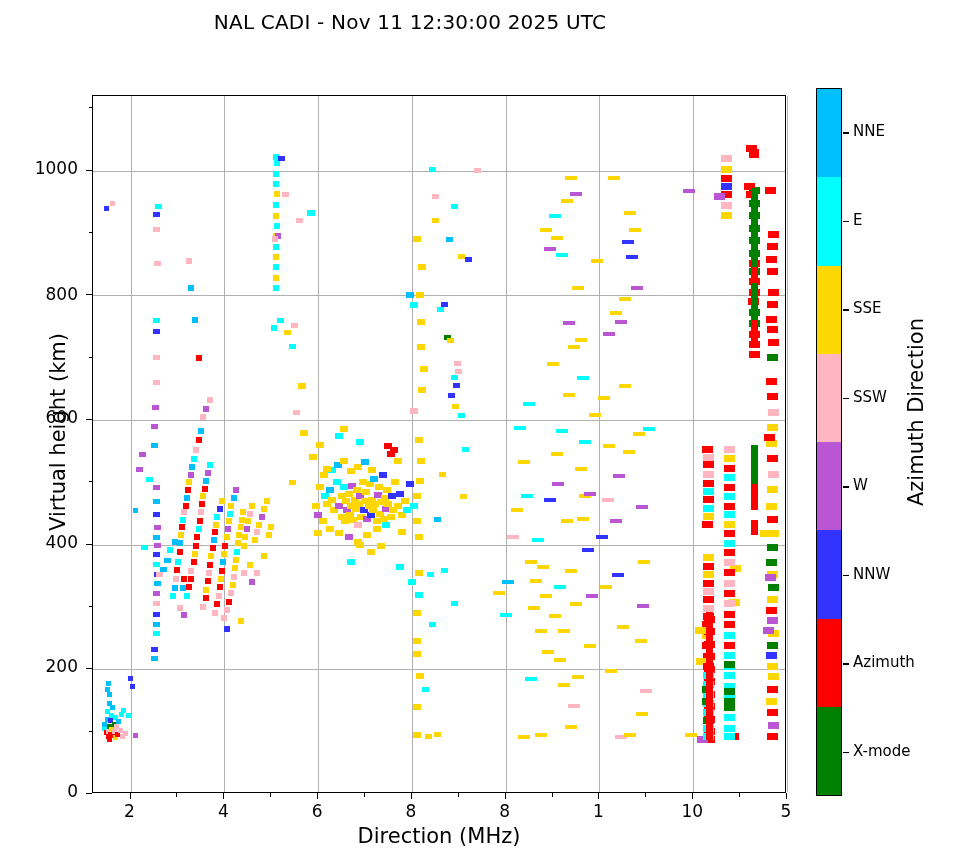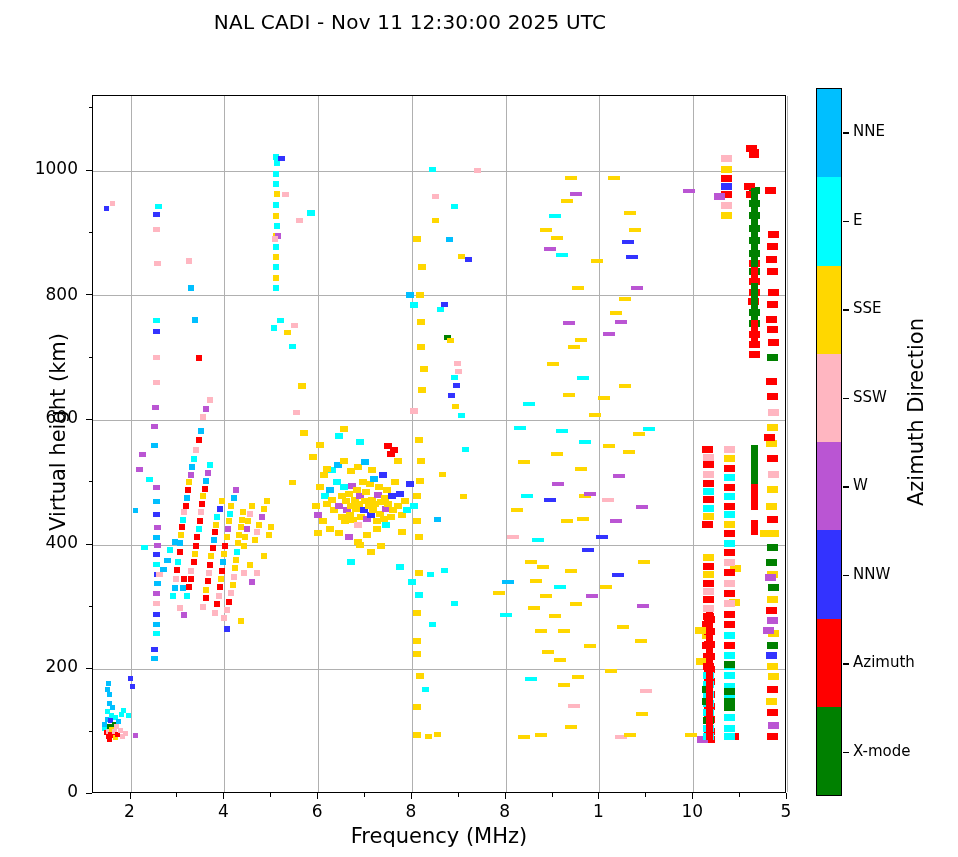--- a/index.html
+++ b/index.html
@@ -747,21 +747,21 @@
       <div class="ytick" style="top: 169.786px;"></div>
       <div class="ytlabel" style="top: 169.786px;">1000</div>
       <div class="yminor" style="top: 730.679px;"></div>
       <div class="yminor" style="top: 606.036px;"></div>
       <div class="yminor" style="top: 481.393px;"></div>
       <div class="yminor" style="top: 356.75px;"></div>
       <div class="yminor" style="top: 232.107px;"></div>
       <div class="yminor" style="top: 107.464px;"></div>
     </div>
 
-  <div id="xaxis-label">Frequency (MHz)</div>
+  <div id="xaxis-label">Direction (MHz)</div>
   <div id="yaxis-label">Virtual height (km)</div>
 
   <div id="colorbar">
       <div class="cbseg" style="height: 12.5%; background: rgb(0, 191, 255);"></div>
       <div class="cbseg" style="height: 12.5%; background: rgb(0, 255, 255);"></div>
       <div class="cbseg" style="height: 12.5%; background: rgb(255, 215, 0);"></div>
       <div class="cbseg" style="height: 12.5%; background: rgb(255, 182, 193);"></div>
       <div class="cbseg" style="height: 12.5%; background: rgb(186, 85, 211);"></div>
       <div class="cbseg" style="height: 12.5%; background: rgb(51, 51, 255);"></div>
       <div class="cbseg" style="height: 12.5%; background: rgb(255, 0, 0);"></div>

